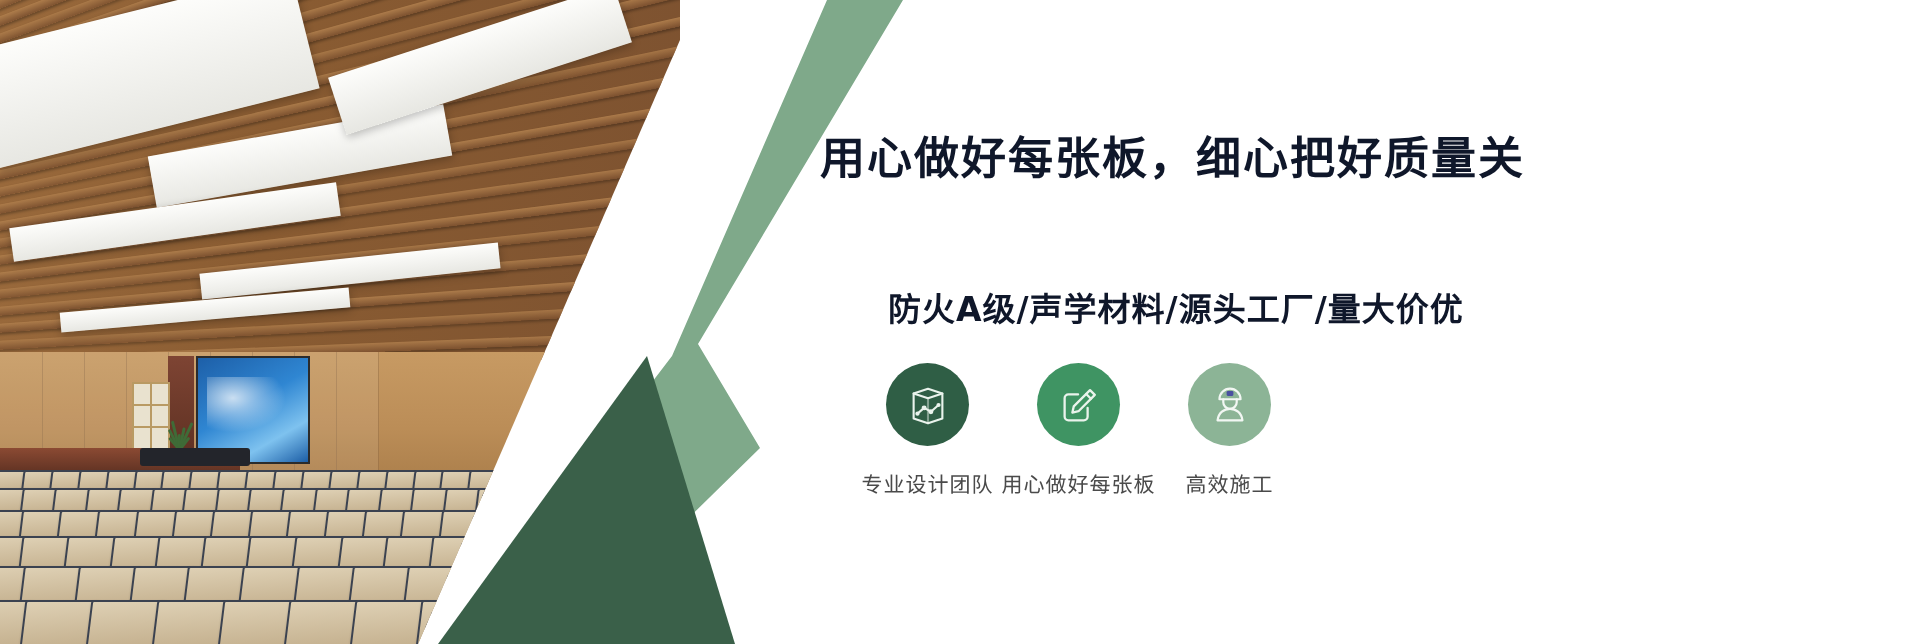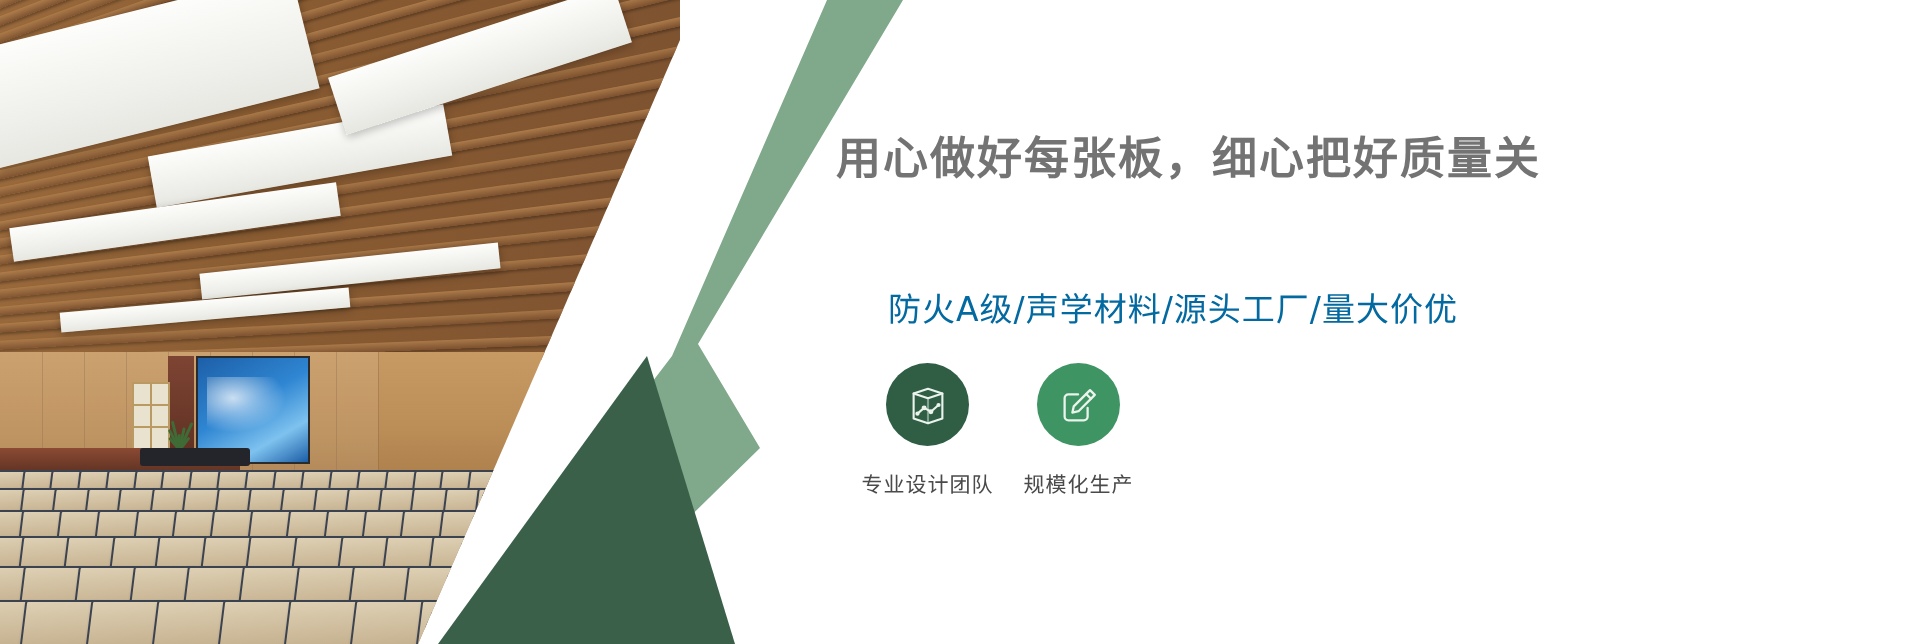--- a/index.html
+++ b/index.html
@@ -120,29 +120,29 @@
     position:absolute;left:0;top:0;width:1920px;height:644px;
     background:#3a6049;
     clip-path:polygon(647px 356px, 735px 644px, 438px 644px);
   }
 
   
   .content{
     position:absolute;left:820px;top:0;width:1100px;height:644px;
   }
   .headline{
-    position:absolute;left:16px;top:122px;
+    position:absolute;left:0;top:122px;
     font-size:45px;font-weight:bold;letter-spacing:2px;
-    color:#737373;white-space:nowrap;
+    color:#0f172a;white-space:nowrap;
     font-family:"DejaVu Sans","Liberation Sans",sans-serif;
   }
   .subline{
     position:absolute;left:68px;top:283px;
-    font-size:33px;font-weight:normal;letter-spacing:1px;
-    color:#0369a1;white-space:nowrap;
+    font-size:33px;font-weight:bold;letter-spacing:1px;
+    color:#0f172a;white-space:nowrap;
     font-family:"DejaVu Sans","Liberation Sans",sans-serif;
   }
   .features{
     position:absolute;left:32px;top:363px;
     display:flex;gap:0;
   }
   .feature{
     width:151px;
     display:flex;flex-direction:column;align-items:center;
   }
@@ -360,19 +360,30 @@
 
 
       <div class="feature">
         <div class="fcircle" style="background:#3f9463">
           <svg width="46" height="46" viewBox="0 0 48 48" fill="none" stroke="#eaf3ec" stroke-width="2.4" stroke-linecap="round" stroke-linejoin="round">
             <path d="M33 27 V36 a4 4 0 0 1-4 4 H13 a4 4 0 0 1-4-4 V17 a4 4 0 0 1 4-4 h10"></path>
             <path d="M35.5 8.5 l5 5 -17 17 -6.4 1.4 1.4-6.4 Z"></path>
             <path d="M31.5 12.5 l5 5"></path>
           </svg>
         </div>
-        <div class="flabel">规模化生产</div>
+        <div class="flabel">用心做好每张板</div>
       </div>
 
+      <div class="feature">
+        <div class="fcircle" style="background:#8cb496">
+          <svg width="46" height="46" viewBox="0 0 48 48" fill="none" stroke="#f2f7f3" stroke-width="2.3" stroke-linecap="round" stroke-linejoin="round">
+            <path d="M13 18 a11 11 0 0 1 22 0 Z"></path>
+            <rect x="20.5" y="9.5" width="7" height="5" rx="1.2" fill="#4a4fa0" stroke="none"></rect>
+            <path d="M17 18 v3 a7 7 0 0 0 14 0 v-3"></path>
+            <path d="M24 28 C18 28 12 32 11 40 h26 C36 32 30 28 24 28 Z"></path>
+          </svg>
+        </div>
+        <div class="flabel">高效施工</div>
+      </div>
 
     </div>
   </div>
 </div>
 
 </body></html>

